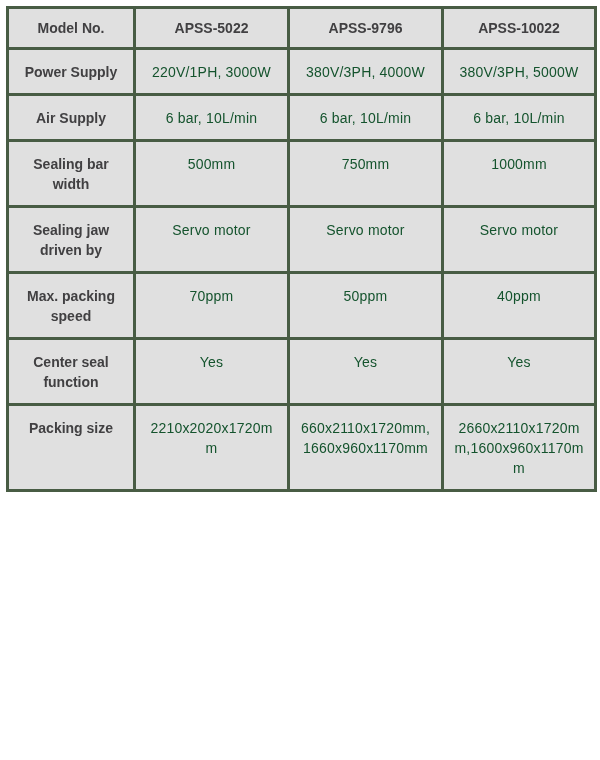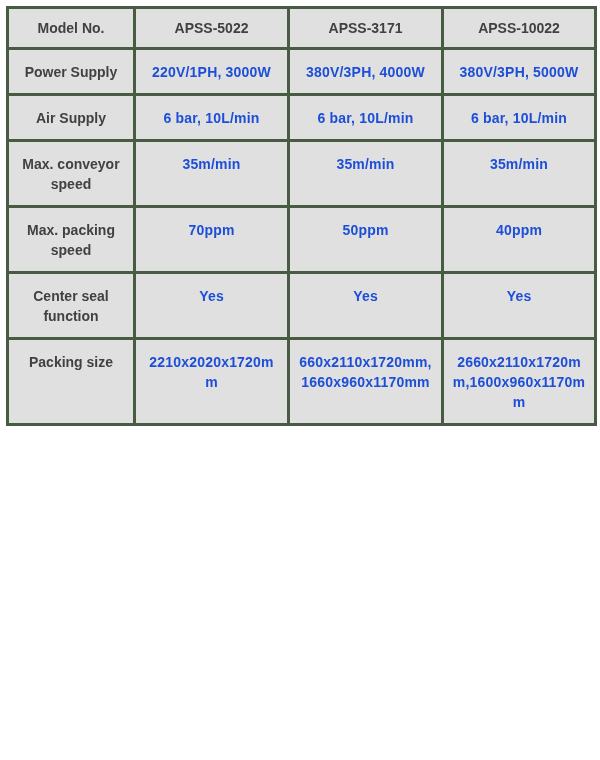--- a/index.html
+++ b/index.html
@@ -35,61 +35,68 @@
   tr.header-row td {
     padding-top: 9px;
     padding-bottom: 9px;
   }
   td.label-cell,
   td.model-cell {
     font-weight: bold;
     color: #414042;
   }
   td.value-cell {
-    font-weight: bold;
-    color: #1d4ed8;
+    font-weight: normal;
+    color: #14532d;
     letter-spacing: 0.2px;
   }
 </style>
 </head>
 <body>
 
 <div class="page">
   <table class="spec-table">
     <colgroup>
       <col style="width:127px">
       <col style="width:154px">
       <col style="width:154px">
       <col style="width:153px">
     </colgroup>
     <tbody>
       <tr class="header-row">
         <td class="label-cell">Model No.</td>
         <td class="model-cell">APSS-5022</td>
-        <td class="model-cell">APSS-3171</td>
+        <td class="model-cell">APSS-9796</td>
         <td class="model-cell">APSS-10022</td>
       </tr>
       <tr>
         <td class="label-cell">Power Supply</td>
         <td class="value-cell">220V/1PH, 3000W</td>
         <td class="value-cell">380V/3PH, 4000W</td>
         <td class="value-cell">380V/3PH, 5000W</td>
       </tr>
       <tr>
         <td class="label-cell">Air Supply</td>
         <td class="value-cell">6 bar, 10L/min</td>
         <td class="value-cell">6 bar, 10L/min</td>
         <td class="value-cell">6 bar, 10L/min</td>
       </tr>
       <tr>
-        <td class="label-cell">Max. conveyor
-speed</td>
-        <td class="value-cell">35m/min</td>
-        <td class="value-cell">35m/min</td>
-        <td class="value-cell">35m/min</td>
+        <td class="label-cell">Sealing bar
+width</td>
+        <td class="value-cell">500mm</td>
+        <td class="value-cell">750mm</td>
+        <td class="value-cell">1000mm</td>
+      </tr>
+      <tr>
+        <td class="label-cell">Sealing jaw
+driven by</td>
+        <td class="value-cell">Servo motor</td>
+        <td class="value-cell">Servo motor</td>
+        <td class="value-cell">Servo motor</td>
       </tr>
       <tr>
         <td class="label-cell">Max. packing
 speed</td>
         <td class="value-cell">70ppm</td>
         <td class="value-cell">50ppm</td>
         <td class="value-cell">40ppm</td>
       </tr>
       <tr>
         <td class="label-cell">Center seal

